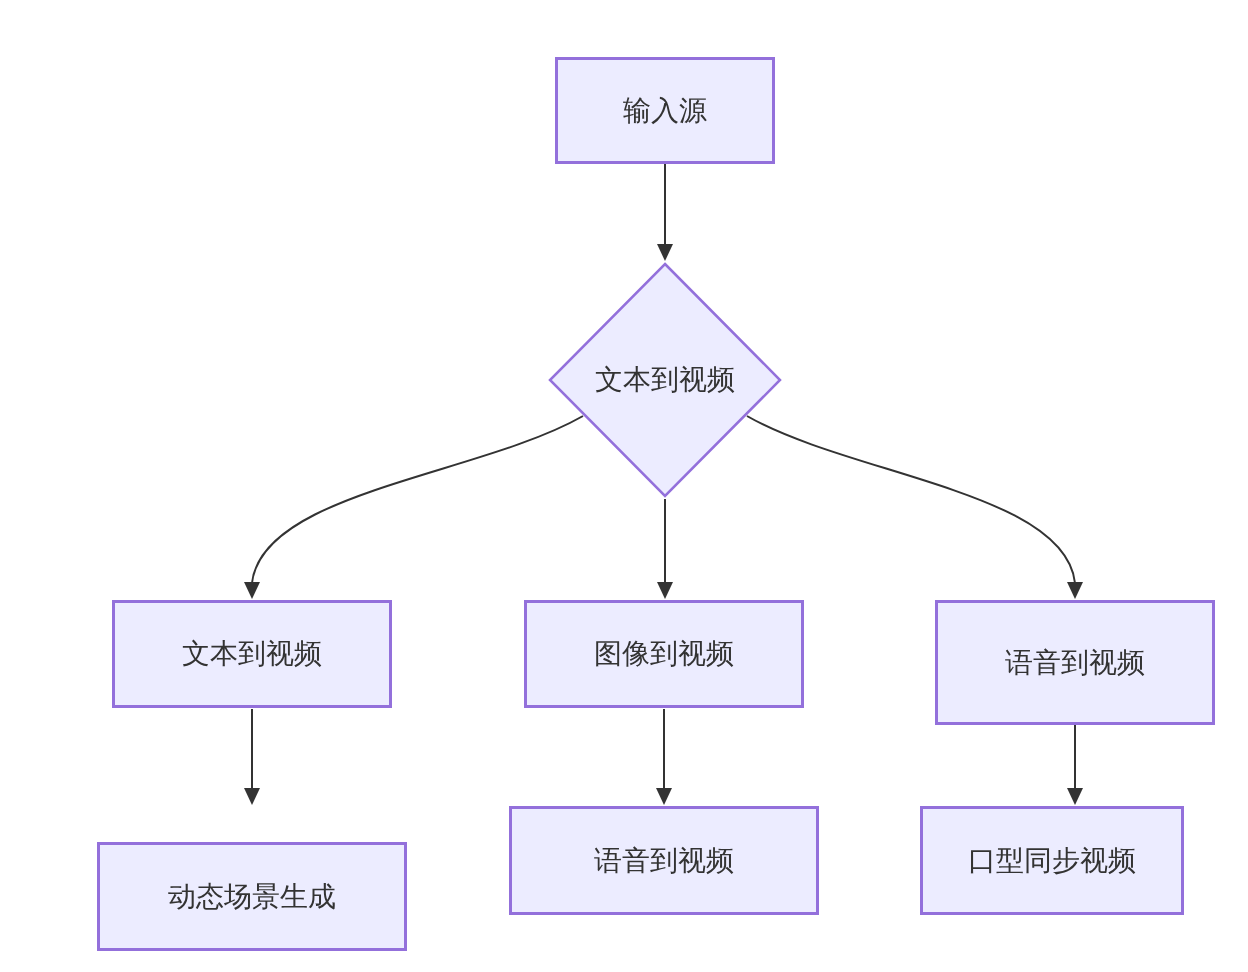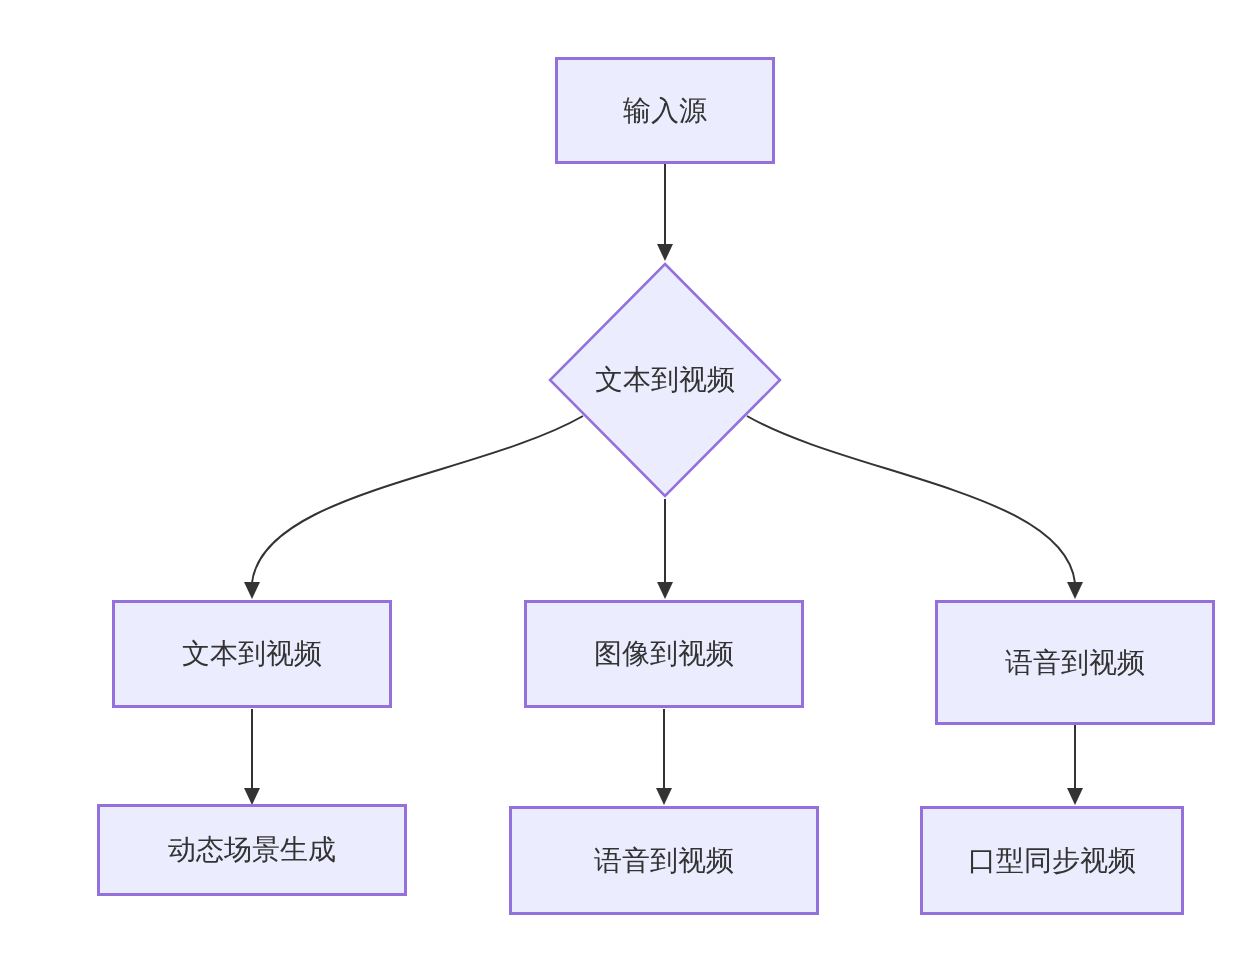--- a/index.html
+++ b/index.html
@@ -127,21 +127,21 @@
   </div>
 
   <div class="node rect" style="left:484px; top:600px; width:280px; height:108px">
     <span class="node-label">图像到视频</span>
   </div>
 
   <div class="node rect" style="left:895px; top:600px; width:280px; height:125px">
     <span class="node-label">语音到视频</span>
   </div>
 
-  <div class="node rect" style="left:57px; top:804px; width:310px; height:92px">
+  <div class="node rect" style="left:57px; top:842px; width:310px; height:109px">
     <span class="node-label">动态场景生成</span>
   </div>
 
   <div class="node rect" style="left:469px; top:806px; width:310px; height:109px">
     <span class="node-label">语音到视频</span>
   </div>
 
   <div class="node rect" style="left:880px; top:806px; width:264px; height:109px">
     <span class="node-label">口型同步视频</span>
   </div>

